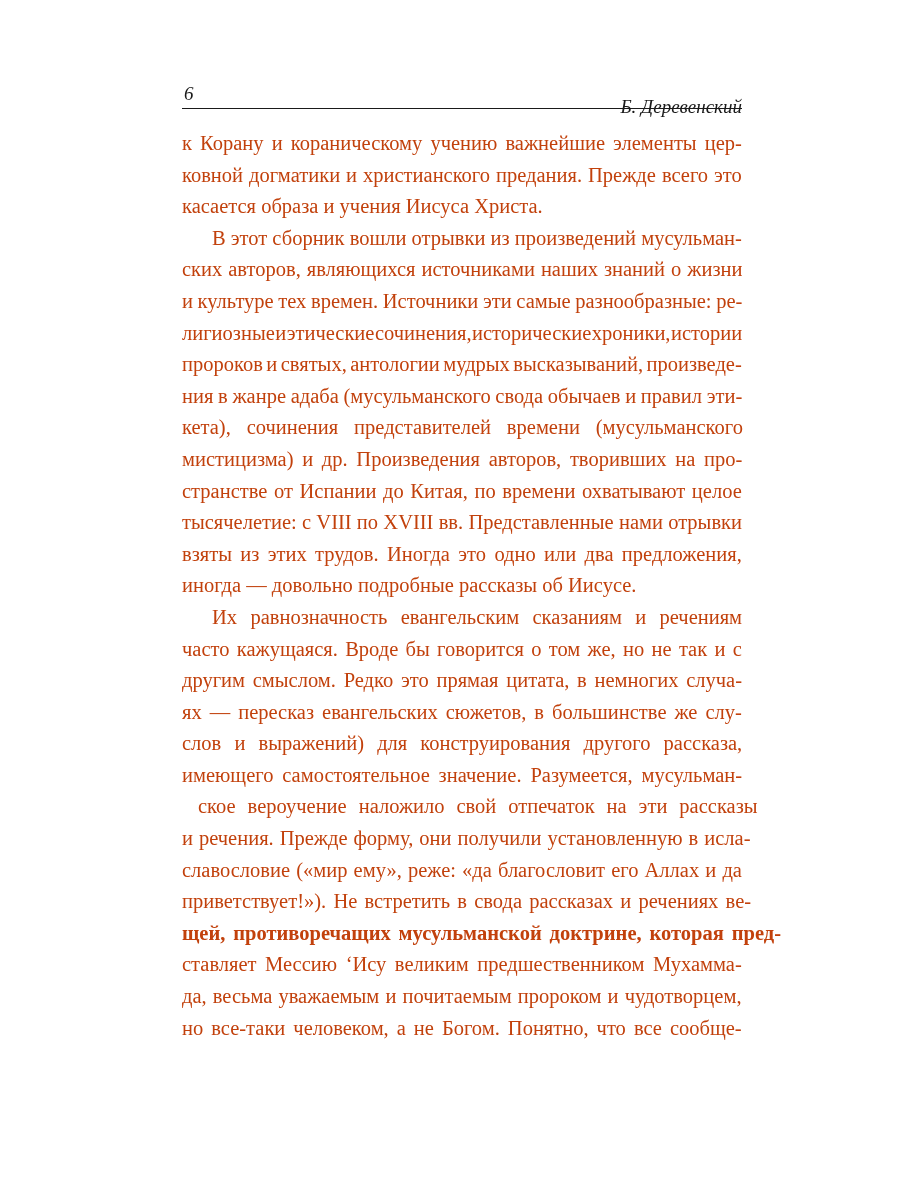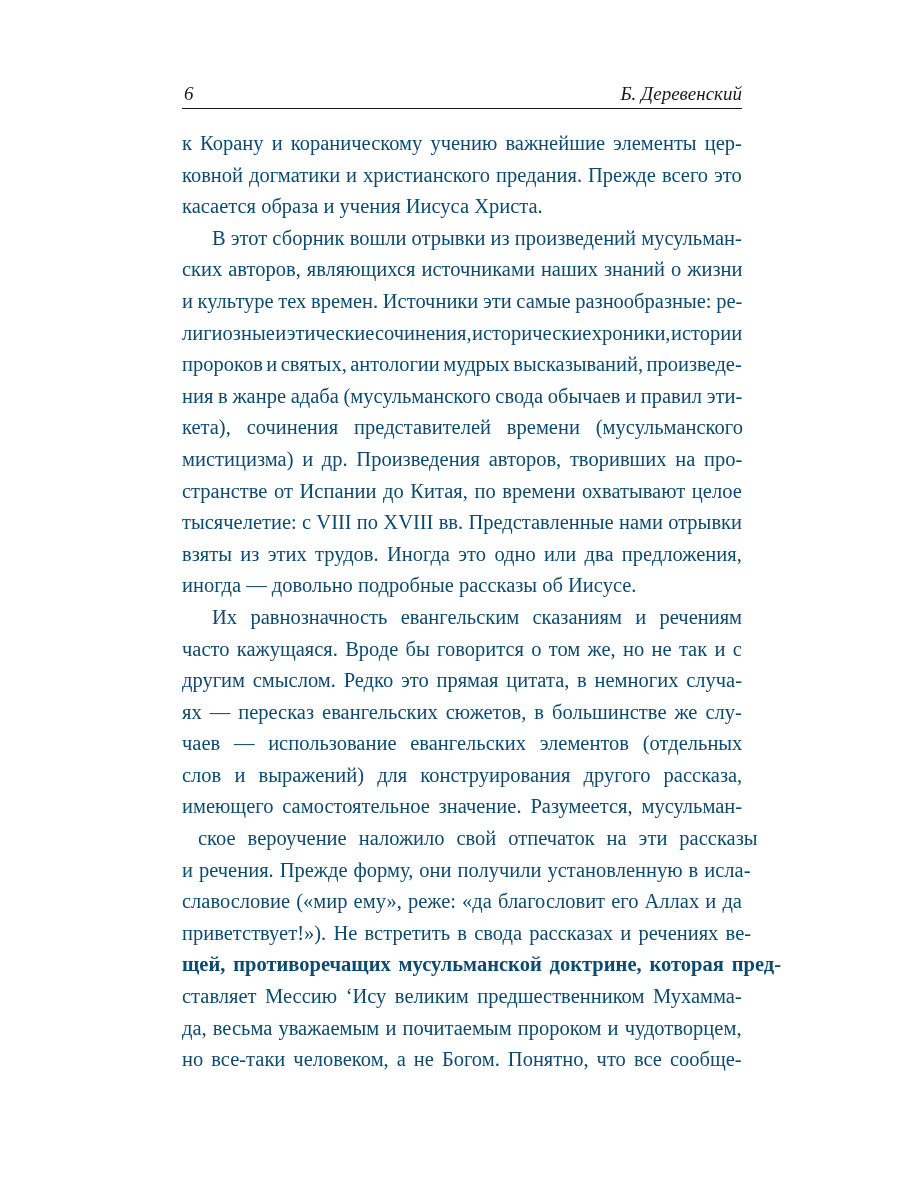--- a/index.html
+++ b/index.html
@@ -5,25 +5,25 @@
     html, body { margin: 0; padding: 0; background: #ffffff; }
     body { width: 900px; height: 1200px; position: relative; overflow: hidden; }
     .page { position: absolute; left: 182px; top: 0; width: 560px; }
     .header {
       position: absolute; left: 0; top: 80px; width: 560px; height: 28px;
       border-bottom: 1.6px solid #1a1a1a;
       font-family: "Liberation Serif", serif; font-style: italic;
       font-size: 19px; color: #1a1a1a;
     }
     .page-num { position: absolute; left: 2px; top: 3px; }
-    .running-head { position: absolute; right: 0; top: 3px; }
+    .running-head { position: absolute; right: 0; top: 16px; }
     .body { position: absolute; left: 0; top: 128px; width: 560px; }
     .line {
       display: block; height: 31.6px; line-height: 31.6px;
-      font-family: "Liberation Serif", serif; font-size: 20.5px; color: #0c4a6e;
+      font-family: "Liberation Serif", serif; font-size: 20.5px; color: #c2410c;
       white-space: nowrap; text-align: justify; text-align-last: justify;
     }
     .line.indent { padding-left: 30px; width: 530px; }
     .line.last { text-align-last: left; }
   </style>
 </head>
 <body>
 
 <div class="page">
   <div class="header">
@@ -43,21 +43,20 @@
       <span class="line" style="display: block; width: 560px; word-spacing: 10.75px; text-align: left; text-align-last: left;">кета), сочинения представителей времени (мусульманского</span>
       <span class="line" style="display: block; width: 560px; word-spacing: 3.57143px; text-align: left; text-align-last: left;">мистицизма) и др. Произведения авторов, творивших на про-</span>
       <span class="line" style="display: block; width: 560px; word-spacing: 1.5px; text-align: left; text-align-last: left;">странстве от Испании до Китая, по времени охватывают целое</span>
       <span class="line" style="display: block; width: 560px; word-spacing: 0.125px; text-align: left; text-align-last: left;">тысячелетие: с VIII по XVIII вв. Представленные нами отрывки</span>
       <span class="line" style="display: block; width: 560px; word-spacing: 3.22222px; text-align: right; text-align-last: left;">взяты из этих трудов. Иногда это одно или два предложения,</span>
       <span class="line last">иногда — довольно подробные рассказы об Иисусе.</span>
       <span class="line indent" style="display: block; width: 530px; word-spacing: 8.2px; text-align: left; text-align-last: left;">Их равнозначность евангельским сказаниям и речениям</span>
       <span class="line" style="display: block; width: 560px; word-spacing: 2.16667px; text-align: left; text-align-last: left;">часто кажущаяся. Вроде бы говорится о том же, но не так и с</span>
       <span class="line" style="display: block; width: 560px; word-spacing: 2.625px; text-align: left; text-align-last: left;">другим смыслом. Редко это прямая цитата, в немногих случа-</span>
       <span class="line" style="display: block; width: 560px; word-spacing: 2.875px; text-align: left; text-align-last: left;">ях — пересказ евангельских сюжетов, в большинстве же слу-</span>
-      <span class="line" style="display: block; width: 560px; word-spacing: 8.6px; text-align: left; text-align-last: left;">чаев — использование евангельских элементов (отдельных</span>
       <span class="line" style="display: block; width: 560px; word-spacing: 8px; text-align: left; text-align-last: left;">слов и выражений) для конструирования другого рассказа,</span>
       <span class="line" style="display: block; width: 560px; word-spacing: 3.75px; text-align: left; text-align-last: left;">имеющего самостоятельное значение. Разумеется, мусульман-</span>
       <span class="line" style="display: block; width: 560px; word-spacing: 6.85714px; text-align: center; text-align-last: left; margin-left: 16px;">ское вероучение наложило свой отпечаток на эти рассказы</span>
       <span class="line" style="display: block; width: 560px; word-spacing: 0.875px; text-align: left; text-align-last: left;">и речения. Прежде форму, они получили установленную в исла-</span>
       <span class="line" style="display: block; width: 560px; word-spacing: 1px; text-align: left; text-align-last: left;">славословие («мир ему», реже: «да благословит его Аллах и да</span>
       <span class="line" style="display: block; width: 560px; word-spacing: 2.125px; text-align: left; text-align-last: left;">приветствует!»). Не встретить в свода рассказах и речениях ве-</span>
       <span class="line" style="display: block; width: 560px; word-spacing: 2.8px; text-align: left; text-align-last: left; font-weight: bold;">щей, противоречащих мусульманской доктрине, которая пред-</span>
       <span class="line" style="display: block; width: 560px; word-spacing: 3.4px; text-align: left; text-align-last: left;">ставляет Мессию ‘Ису великим предшественником Мухамма-</span>
       <span class="line" style="display: block; width: 560px; word-spacing: 1px; text-align: left; text-align-last: left;">да, весьма уважаемым и почитаемым пророком и чудотворцем,</span>
       <span class="line" style="display: block; width: 560px; word-spacing: 2.88889px; text-align: left; text-align-last: left;">но все-таки человеком, а не Богом. Понятно, что все сообще-</span>

